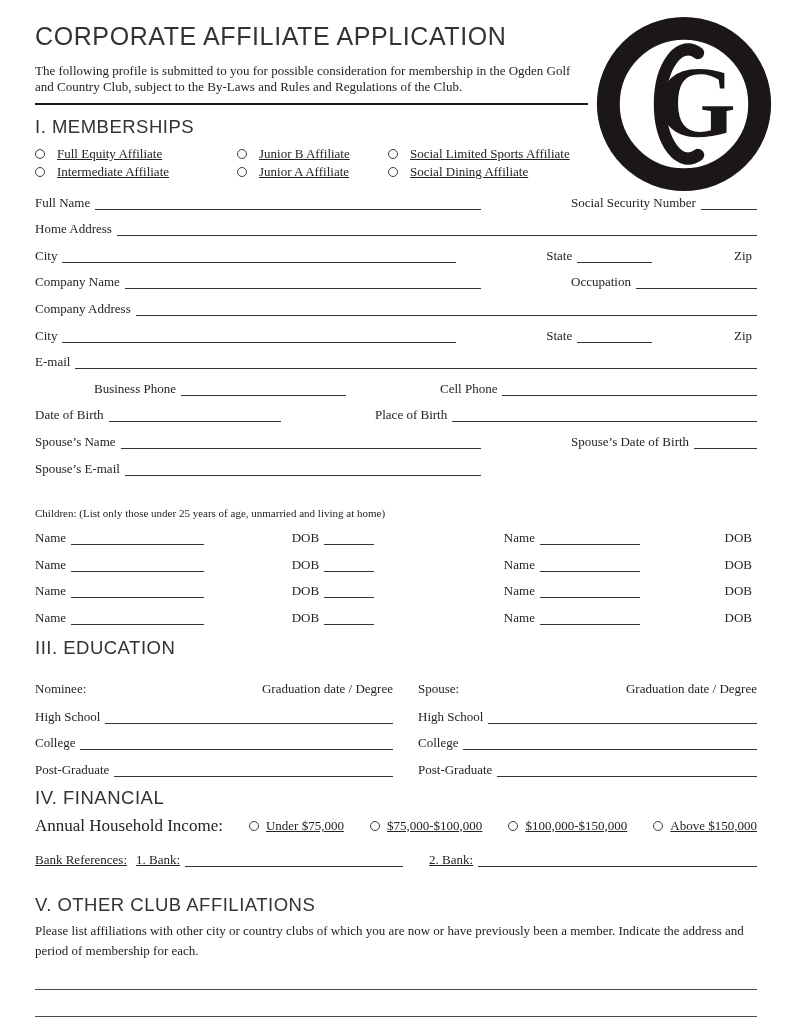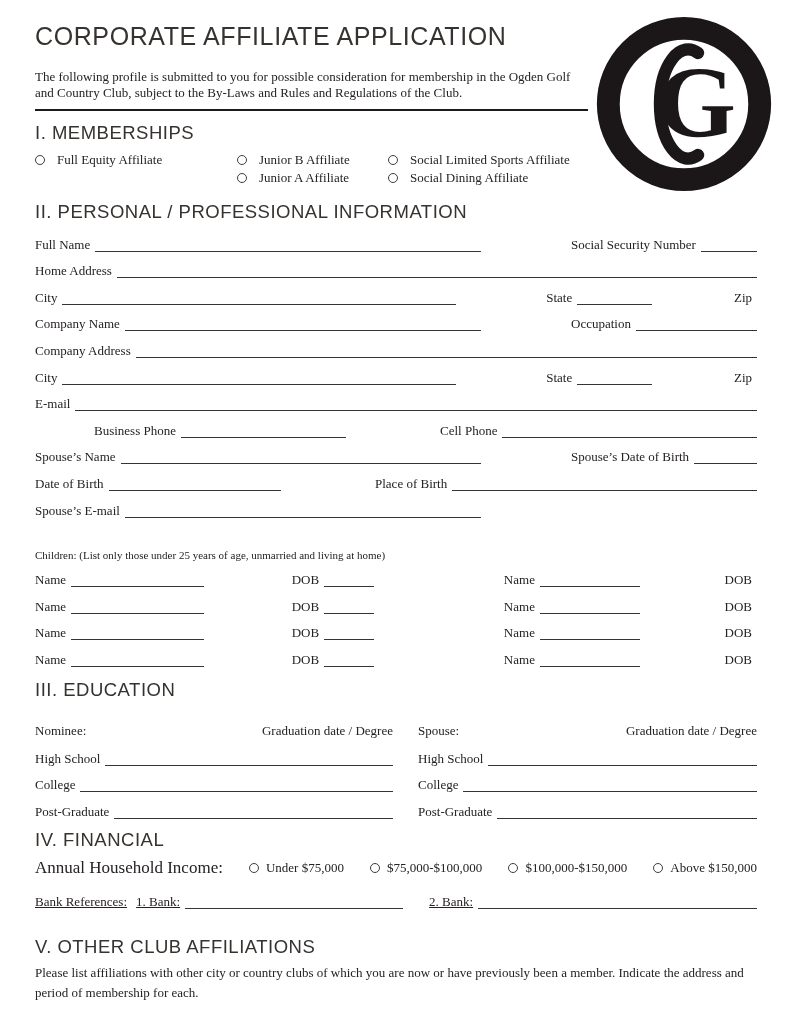--- a/index.html
+++ b/index.html
@@ -4,27 +4,27 @@
 <style>
   html,body{margin:0;padding:0;background:#ffffff;}
   .page{
     width:791px;height:1023px;background:#ffffff;position:relative;overflow:hidden;
     font-family:"Liberation Serif","DejaVu Serif",serif;color:#262221;
   }
   .inner{padding:0 34px 0 35px;}
   .display{font-family:"Liberation Sans","DejaVu Sans",sans-serif;font-weight:300;color:#36322f;}
   .title{font-size:25px;letter-spacing:.6px;padding-top:22px;line-height:29px;}
   .sec{font-size:18.5px;letter-spacing:.5px;line-height:22px;}
-  .intro{font-size:13px;line-height:16px;width:552px;margin-top:18px;}
+  .intro{font-size:13px;line-height:16px;width:552px;margin-top:12px;}
   .rule{width:553px;border-bottom:2px solid #1e1a19;margin-top:8px;}
 
   .logo{position:absolute;left:596px;top:16px;width:176px;height:176px;}
 
   .mem-grid{display:flex;margin-top:7px;}
-  .opt{display:flex;align-items:center;height:18px;font-size:13px;}
+  .opt{display:flex;align-items:center;height:18px;font-size:13px;text-decoration:underline;}
   .radio{width:10px;height:10px;border:1px solid #403c3a;border-radius:50%;flex:none;background:#fff;box-sizing:border-box;}
   .mem-grid .radio{margin-right:12px;}
   .sec-head{margin-top:14px;}
 
   .frow{display:flex;height:26.6px;align-items:flex-end;gap:35px;}
   .field{display:flex;align-items:flex-end;}
   .lbl{font-size:13px;line-height:15px;white-space:nowrap;padding-right:5px;}
   .line{flex:1;height:14px;border-bottom:1px solid #393430;align-self:flex-end;}
   .gap{flex:none;align-self:stretch;}
   .note-row{height:24px;display:flex;align-items:flex-end;font-size:11px;margin-top:19px;}
@@ -63,20 +63,24 @@
     <div class="intro">The following profile is submitted to you for possible consideration for membership in the Ogden Golf and Country Club, subject to the By-Laws and Rules and Regulations of the Club.</div>
     <div class="rule"></div>
 
     <div class="display sec sec-head" style="margin-top:11px">I. MEMBERSHIPS</div>
     <div class="mem-grid">
       <div style="width:202px">
         <div class="opt">
           <span class="radio"></span>
           <span>Full Equity Affiliate</span>
         </div>
+        <div class="opt">
+          <span class="radio"></span>
+          <span>Intermediate Affiliate</span>
+        </div>
       </div>
       <div style="width:151px">
         <div class="opt">
           <span class="radio"></span>
           <span>Junior B Affiliate</span>
         </div>
         <div class="opt">
           <span class="radio"></span>
           <span>Junior A Affiliate</span>
         </div>
@@ -86,21 +90,20 @@
           <span class="radio"></span>
           <span>Social Limited Sports Affiliate</span>
         </div>
         <div class="opt">
           <span class="radio"></span>
           <span>Social Dining Affiliate</span>
         </div>
       </div>
     </div>
 
-    <div class="display sec sec-head">II. PERSONAL / PROFESSIONAL INFORMATION</div>
 
     <div style="margin-top:2px">
       <div class="frow">
         <div class="field" style="width:446px">
           <span class="lbl">Full Name</span>
           <span class="line"></span>
         </div>
         <div class="gap" style="width:20px"></div>
         <div class="field" style="flex:1">
           <span class="lbl">Social Security Number</span>
@@ -182,39 +185,39 @@
           <span class="line"></span>
         </div>
         <div class="gap" style="width:24px"></div>
         <div class="field" style="flex:1">
           <span class="lbl">Cell Phone</span>
           <span class="line"></span>
         </div>
       </div>
 
       <div class="frow">
-        <div class="field" style="width:446px">
-          <span class="lbl">Spouse’s Name</span>
-          <span class="line"></span>
-        </div>
-        <div class="gap" style="width:20px"></div>
-        <div class="field" style="flex:1">
-          <span class="lbl">Spouse’s Date of Birth</span>
-          <span class="line"></span>
-        </div>
-      </div>
-
-      <div class="frow">
         <div class="field" style="width:246px">
           <span class="lbl">Date of Birth</span>
           <span class="line"></span>
         </div>
         <div class="gap" style="width:24px"></div>
         <div class="field" style="flex:1">
           <span class="lbl">Place of Birth</span>
+          <span class="line"></span>
+        </div>
+      </div>
+
+      <div class="frow">
+        <div class="field" style="width:446px">
+          <span class="lbl">Spouse’s Name</span>
+          <span class="line"></span>
+        </div>
+        <div class="gap" style="width:20px"></div>
+        <div class="field" style="flex:1">
+          <span class="lbl">Spouse’s Date of Birth</span>
           <span class="line"></span>
         </div>
       </div>
 
       <div class="frow">
         <div class="field" style="width:446px">
           <span class="lbl">Spouse’s E-mail</span>
           <span class="line"></span>
         </div>
         <div class="gap" style="width:20px"></div>

